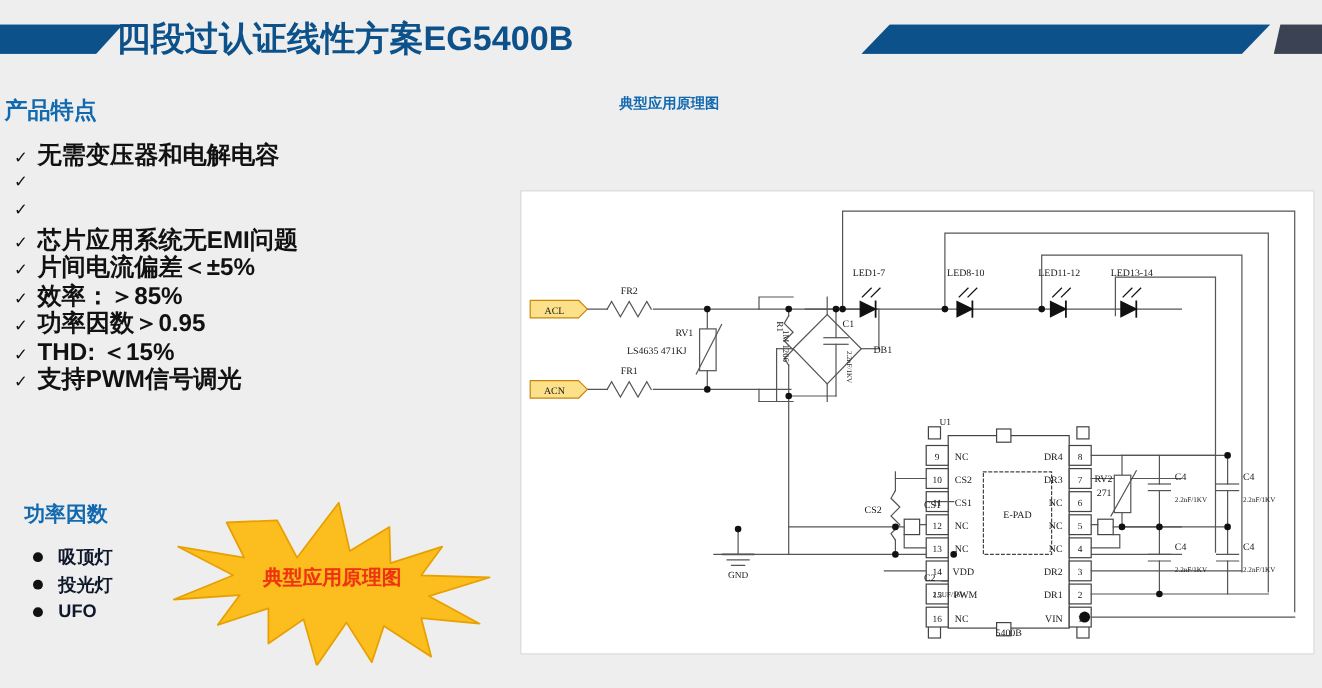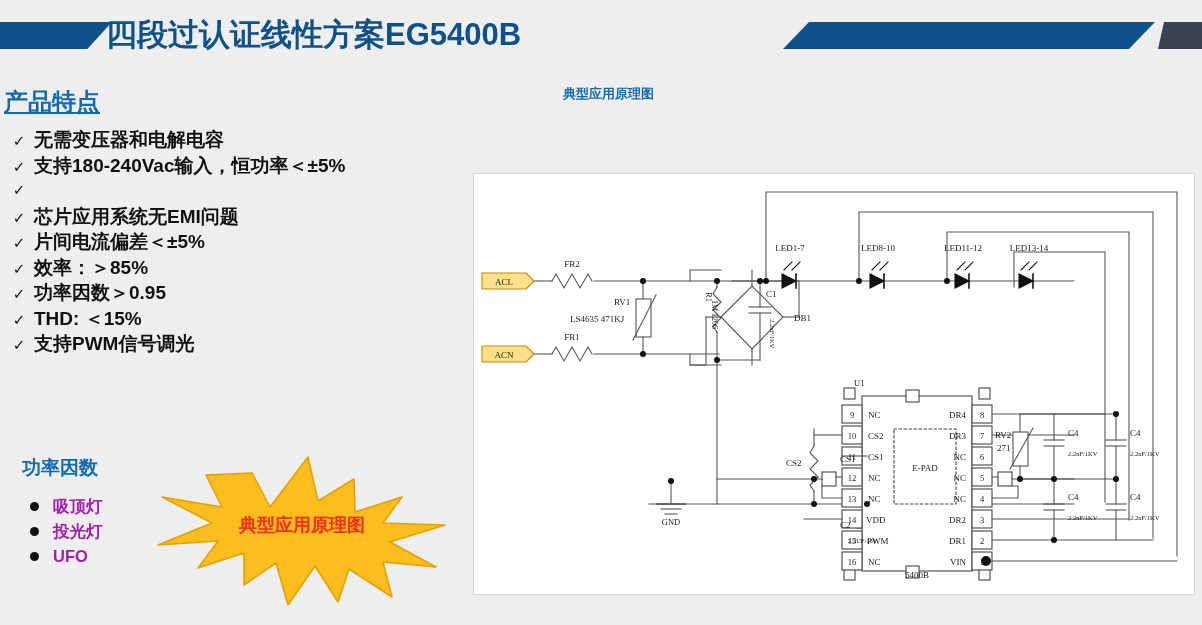--- a/index.html
+++ b/index.html
@@ -32,47 +32,47 @@
   }
   #page-title {
     position:absolute; left:106px; top:14px;
     font-size:31px; font-weight:bold; color:#0c5189;
     letter-spacing:0px; white-space:nowrap;
   }
 
   
   #features-heading {
     position:absolute; left:4px; top:86px;
-    font-size:24px; font-weight:bold; color:#1169b0;text-decoration:underline;
+    font-size:21px; font-weight:bold; color:#1169b0;
   }
   #feature-list { position:absolute; left:4px; top:130px; width:440px; }
   .feature-row {
     display:flex; align-items:baseline;
     height:25.5px;
   }
   .check {
     width:30px; flex:0 0 30px; text-align:center;
     font-size:15px; color:#111; font-weight:bold;
   }
   .feature-text {
-    font-size:19px; font-weight:bold; color:#111;
+    font-size:22px; font-weight:bold; color:#111;
     white-space:nowrap; line-height:1;
   }
 
   #apps-heading {
     position:absolute; left:22px; top:455px;
     font-size:19px; font-weight:bold; color:#1169b0;
   }
   #app-list { position:absolute; left:30px; top:494px; }
   .app-row { display:flex; align-items:center; height:25px; }
   .dot {
     width:9px; height:9px; border-radius:50%;
     background:#111; margin-right:14px; flex:0 0 9px;
   }
-  .app-text { font-size:16.5px; font-weight:bold; color:#a21caf; }
+  .app-text { font-size:16.5px; font-weight:bold; color:#0f172a; }
 
   
   #starburst {
     position:absolute; left:140px; top:445px; width:310px; height:160px;
   }
   #starburst svg { display:block; }
   #burst-label {
     position:absolute; left:0; top:0; width:310px; height:160px;
     display:flex; align-items:center; justify-content:center;
     font-size:18px; font-weight:bold; color:#ee3311;
@@ -105,21 +105,20 @@
 </div>
 
 <div id="features-heading">产品特点</div>
 <div id="feature-list">
   <div class="feature-row">
     <span class="check">✓</span>
     <span class="feature-text">无需变压器和电解电容</span>
   </div>
   <div class="feature-row">
     <span class="check">✓</span>
-    <span class="feature-text">支持180-240Vac输入，恒功率＜±5%</span>
   </div>
   <div class="feature-row">
     <span class="check">✓</span>
   </div>
   <div class="feature-row">
     <span class="check">✓</span>
     <span class="feature-text">芯片应用系统无EMI问题</span>
   </div>
   <div class="feature-row">
     <span class="check">✓</span>

